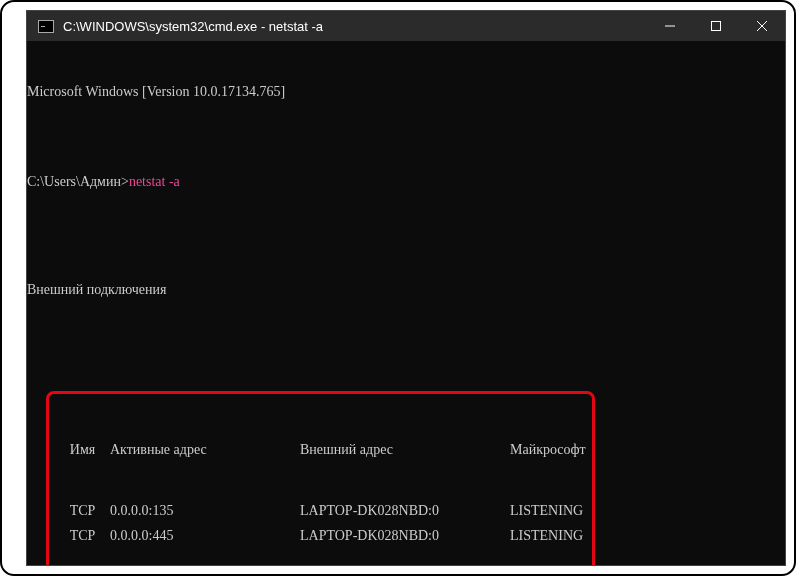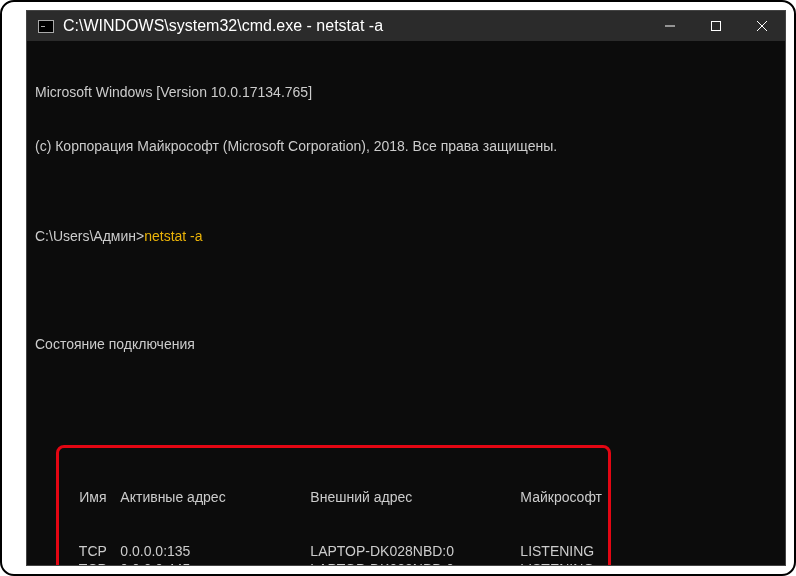--- a/index.html
+++ b/index.html
@@ -29,21 +29,21 @@
     flex-direction: column;
     border: 1px solid #444;
   }
   .titlebar {
     height: 30px;
     background: #2b2b2b;
     display: flex;
     align-items: center;
     color: #fff;
     font-family: "Segoe UI", sans-serif;
-    font-size: 16px;
+    font-size: 13px;
   }
   .titlebar .icon-box {
     width: 18px; height: 14px;
     margin: 0 8px 0 10px;
     display: flex; align-items: center; justify-content: center;
   }
   .titlebar .cmd-icon {
     width: 16px; height: 13px;
     background: #000;
     border: 1px solid #aaa;
@@ -62,40 +62,40 @@
     width: 46px; height: 100%;
     display: flex; align-items: center; justify-content: center;
     color: #fff;
   }
   .win-btn svg { width: 10px; height: 10px; }
 
   .terminal {
     flex: 1;
     background: #0c0c0c;
     color: #cccccc;
-    padding: 6px 8px;
-    font-family: Liberation Sans, sans-serif;
+    padding: 6px 0;
+    font-family: Liberation Serif, serif;
     font-size: 14px;
     line-height: 18px;
     white-space: pre;
     position: relative;
     overflow: hidden;
   }
   .line { white-space: pre; }
-  .prompt-cmd { color: #eab308; }
+  .prompt-cmd { color: #ec4899; }
   .highlight-box {
     border: 3px solid #e30613;
     border-radius: 8px;
     padding: 4px 6px 6px 6px;
     margin: 2px 0 0 -2px;
     display: inline-block;
   }
   .col-proto { display: inline-block; width: 55px; text-align: center; }
   .col-local { display: inline-block; width: 190px; }
-  .col-remote { display: inline-block; width: 210px; }
+  .col-remote { display: inline-block; width: 210px; margin-top: 7px; }
   .col-state { display: inline-block; }
 </style>
 </head>
 <body>
 
 <div class="outer-frame">
   <div class="window">
 
     <div class="titlebar">
       <span class="icon-box">
@@ -117,25 +117,24 @@
           <svg viewBox="0 0 10 10">
               <line x1="0" y1="0" x2="10" y2="10" stroke="#fff" stroke-width="1"></line>
               <line x1="10" y1="0" x2="0" y2="10" stroke="#fff" stroke-width="1"></line>
             </svg>
         </div>
       </div>
     </div>
 
     <div class="terminal">
       <div class="line">Microsoft Windows [Version 10.0.17134.765]</div>
-      <div class="line">(c) Корпорация Майкрософт (Microsoft Corporation), 2018. Все права защищены.</div>
       <div class="line"></div>
       <div class="line"><span>C:\Users\Админ&gt;</span><span class="prompt-cmd">netstat -a</span></div>
       <div class="line">&nbsp;</div>
-      <div class="line">Состояние подключения</div>
+      <div class="line">Внешний подключения</div>
       <div class="line">&nbsp;</div>
 
       <div class="highlight-box">
         <div class="line"><span class="col-proto">Имя</span><span class="col-local">Активные адрес</span><span class="col-remote">Внешний адрес</span><span class="col-state">Майкрософт</span></div>
         <div id="rows-container"><div class="line"><span class="col-proto">TCP</span><span class="col-local">0.0.0.0:135</span><span class="col-remote">LAPTOP-DK028NBD:0</span><span class="col-state">LISTENING</span></div><div class="line"><span class="col-proto">TCP</span><span class="col-local">0.0.0.0:445</span><span class="col-remote">LAPTOP-DK028NBD:0</span><span class="col-state">LISTENING</span></div></div>
       </div>
     </div>
 
   </div>
 </div>

